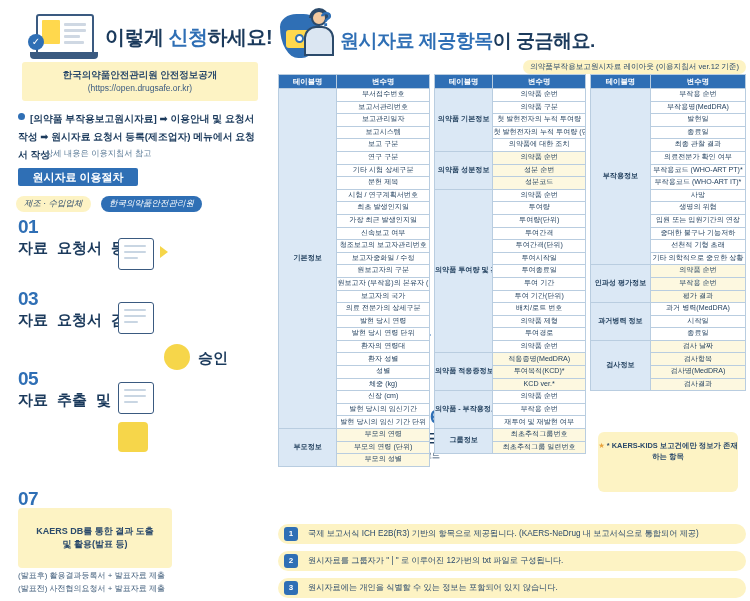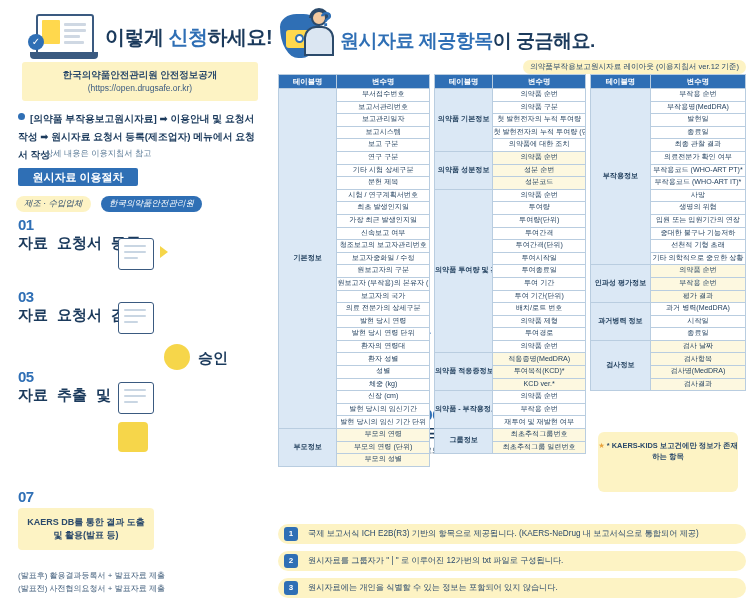--- a/index.html
+++ b/index.html
@@ -66,39 +66,39 @@
   .legend .lg{display:inline-block;vertical-align:middle;}
   .legend .pill{
     display:inline-block;background:#fdf3c4;border-radius:9px;padding:2px 8px;font-size:8.5px;color:#2b4a6b;
   }
   .legend .pill2{
     display:inline-block;background:#2f6fb5;color:#fff;border-radius:9px;padding:2px 8px;font-size:8.5px;
   }
 
   .steps{position:absolute;left:14px;top:216px;width:252px;height:300px;}
   .step{position:absolute;font-size:9.3px;color:#1b3a5c;}
-  .step .num{font-size:15px;font-weight:bold;color:#2f6fb5;letter-spacing:-0.5px;}
+  .step .num{font-size:19px;font-weight:bold;color:#2f6fb5;letter-spacing:-0.5px;}
   .step .lbl{font-size:15px;font-weight:bold;display:block;margin-top:1px;white-space:nowrap;font-family:Liberation Mono, monospace;}
   .step.right{text-align:right;}
 
   .icon-box{
     position:absolute;width:34px;height:30px;border:1.6px solid #3a5a80;border-radius:3px;background:#fff;
   }
   .icon-box .l{position:absolute;left:5px;background:#c9d6e3;height:2px;border-radius:1px;}
   .icon-arrow{
     position:absolute;width:0;height:0;border-left:8px solid #f6d64a;
     border-top:6px solid transparent;border-bottom:6px solid transparent;
   }
   .circ{
     position:absolute;width:26px;height:26px;border-radius:50%;background:#f6d64a;
   }
 
   .kaers-box{
     position:absolute;left:18px;top:508px;width:120px;
-    background:#fdf3c4;border-radius:4px;padding:8px;font-size:9px;line-height:1.45;
+    background:#fdf3c4;border-radius:4px;padding:17px;font-size:9px;line-height:1.45;
     color:#2b4a6b;font-weight:bold;text-align:center;
   }
   .foot-notes{
     position:absolute;left:18px;top:570px;width:240px;font-size:8px;line-height:1.6;color:#44607d;
   }
 
   
   .right{position:absolute;left:276px;top:0;width:474px;height:601px;}
 
   .head-icon{

